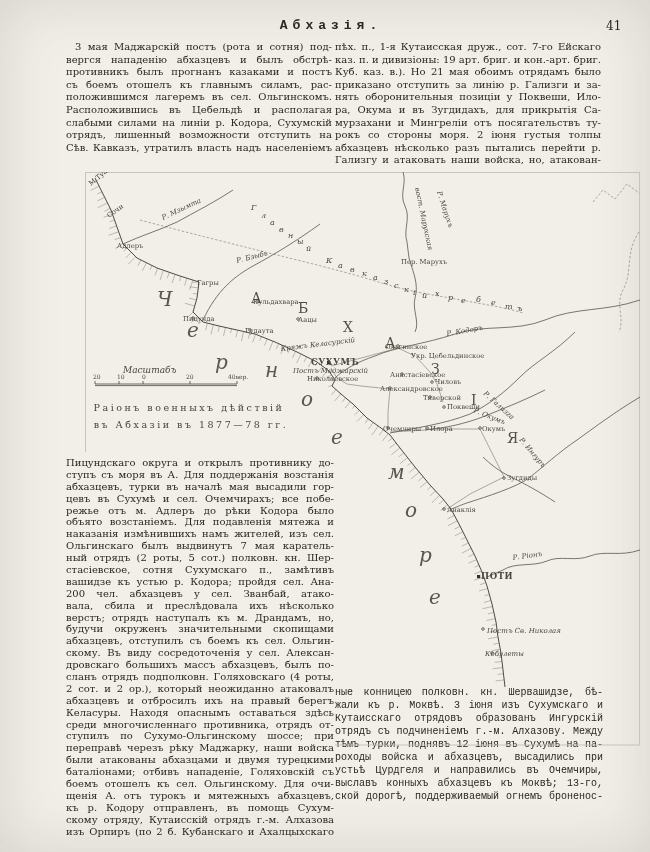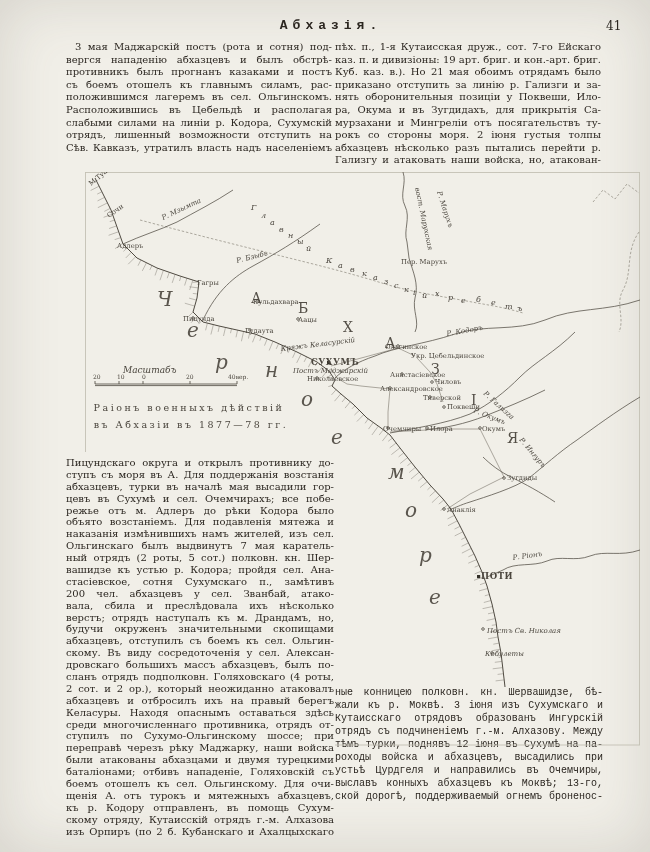--- a/index.html
+++ b/index.html
@@ -87,22 +87,22 @@
 
 <div class="tl">Пицундскаго округа и открылъ противнику до-</div>
     <div class="tl">ступъ съ моря въ А. Для поддержанія возстанія</div>
     <div class="tl">абхазцевъ, турки въ началѣ мая высадили гор-</div>
     <div class="tl">цевъ въ Сухумѣ и сел. Очемчирахъ; все побе-</div>
     <div class="tl">режье отъ м. Адлеръ до рѣки Кодора было</div>
     <div class="tl">объято возстаніемъ. Для подавленія мятежа и</div>
     <div class="tl">наказанія измѣнившихъ намъ жителей, изъ сел.</div>
     <div class="tl">Ольгинскаго былъ выдвинутъ 7 мая каратель-</div>
     <div class="tl">ный отрядъ (2 роты, 5 сот.) полковн. кн. Шер-</div>
+    <div class="tl">стасіевское, сотня Сухумскаго п., замѣтивъ</div>
     <div class="tl">вашидзе къ устью р. Кодора; пройдя сел. Ана-</div>
-    <div class="tl">стасіевское, сотня Сухумскаго п., замѣтивъ</div>
     <div class="tl">200 чел. абхазцевъ у сел. Званбай, атако-</div>
     <div class="tl">вала, сбила и преслѣдовала ихъ нѣсколько</div>
     <div class="tl">верстъ; отрядъ наступалъ къ м. Драндамъ, но,</div>
     <div class="tl">будучи окруженъ значительными скопищами</div>
     <div class="tl">абхазцевъ, отступилъ съ боемъ къ сел. Ольгин-</div>
     <div class="tl">скому. Въ виду сосредоточенія у сел. Алексан-</div>
     <div class="tl">дровскаго большихъ массъ абхазцевъ, былъ по-</div>
     <div class="tl">сланъ отрядъ подполковн. Голяховскаго (4 роты,</div>
     <div class="tl">2 сот. и 2 ор.), который неожиданно атаковалъ</div>
     <div class="tl">абхазцевъ и отбросилъ ихъ на правый берегъ</div>

